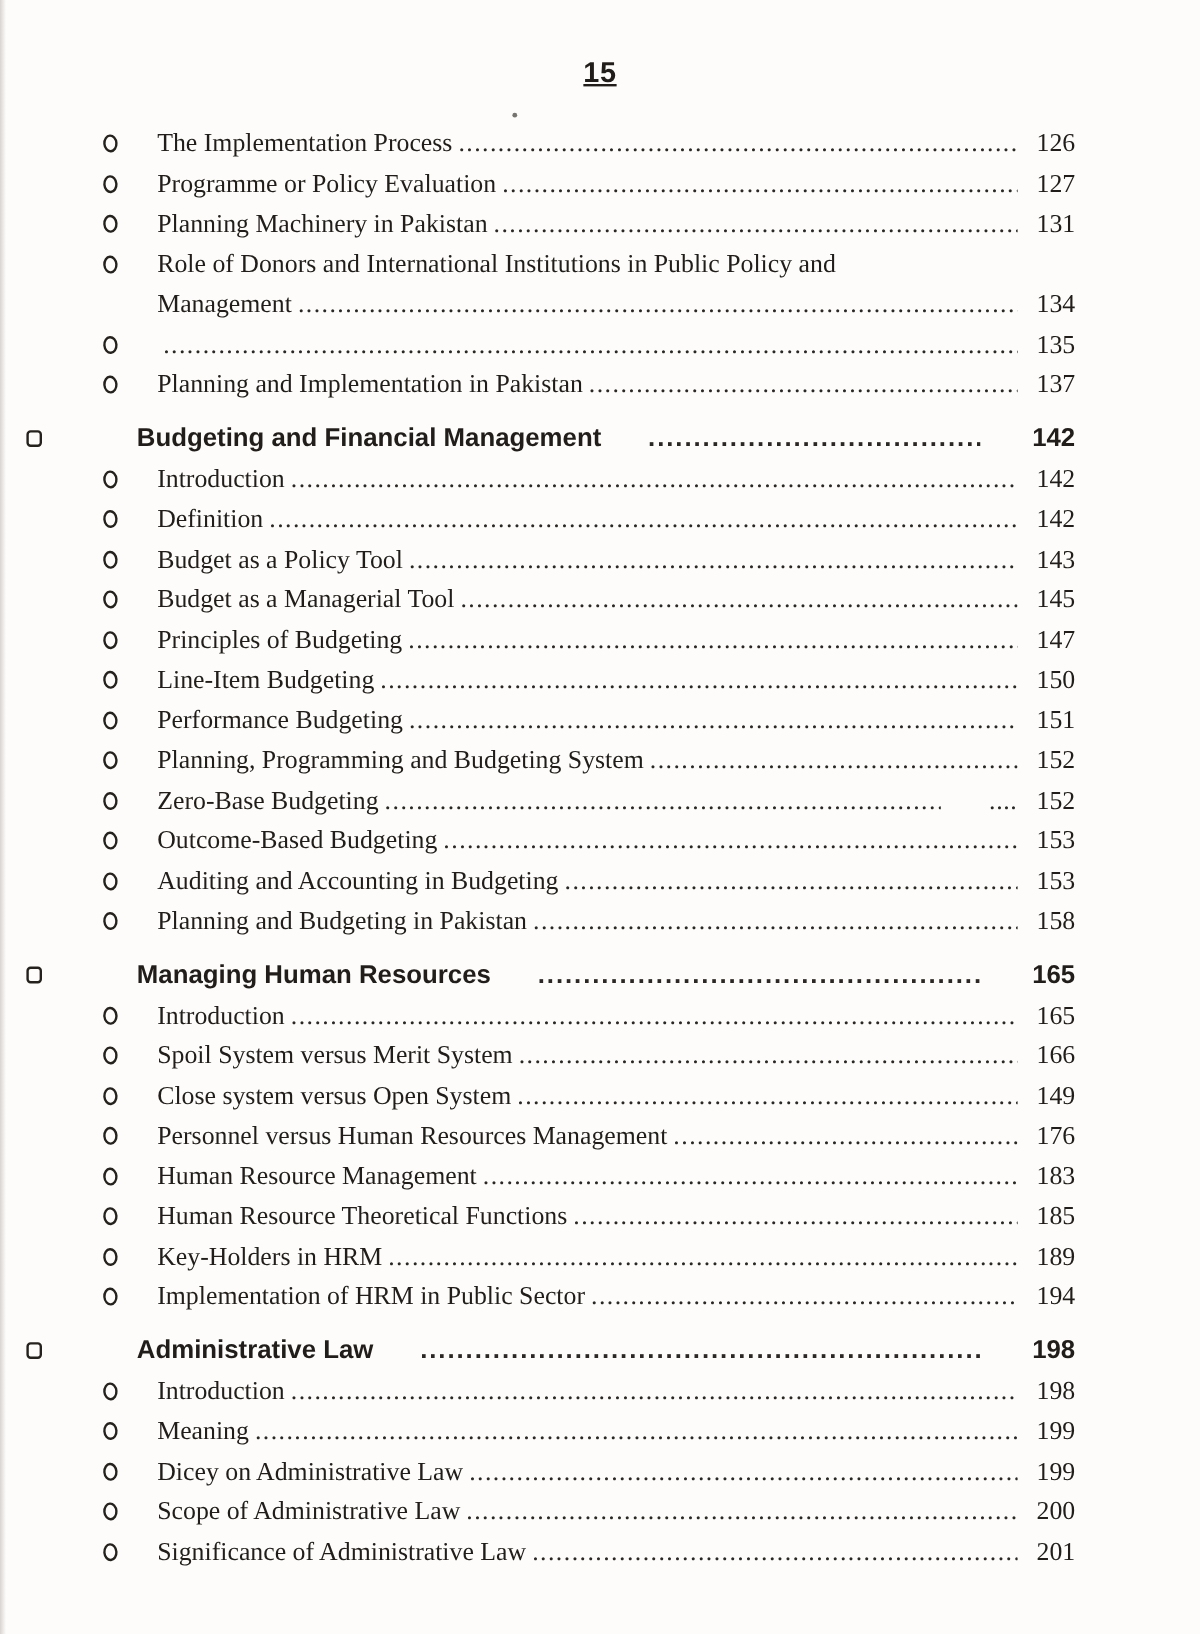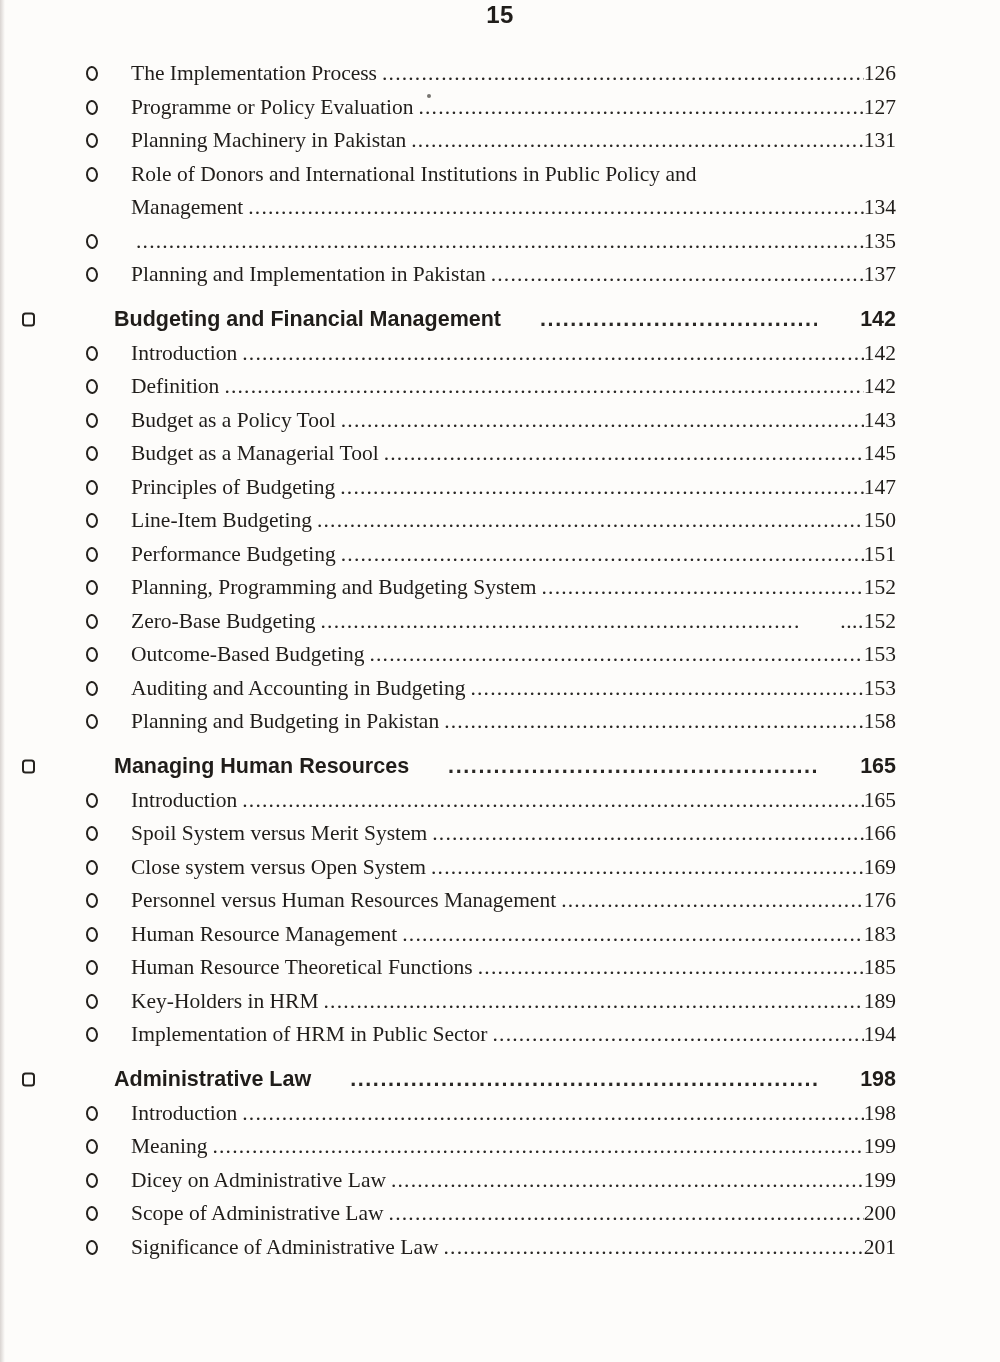--- a/index.html
+++ b/index.html
@@ -29,26 +29,28 @@
   }
   .speck {
     position: absolute;
     left: 427px; top: 94px;
     width: 4px; height: 4px;
     border-radius: 50%;
     background: #4a4742;
     opacity: 0.75;
   }
   .page-number {
+    padding-top: 46px;
     text-align: center;
     font-family: "Liberation Sans", sans-serif;
     font-weight: 700;
     font-size: 24px;
     line-height: 30px;
     letter-spacing: 0.5px;
+    text-decoration: underline;
   }
   .toc {
     margin-top: 27px;
   }
   .row {
     display: flex;
     align-items: baseline;
     line-height: 33.5px;
     padding-right: 104px;
     white-space: nowrap;
@@ -99,21 +101,21 @@
   }
   .section-row .leader { letter-spacing: 1.6px; }
   .leader-gap {
     flex: 0 0 40px;
   }
   .leader-short {
     flex: 0 0 auto;
     color: var(--dots);
     letter-spacing: 0.5px;
   }
-  .pnum { flex: 0 0 auto; }
+  .pnum { flex: 0 0 auto; margin-left: 16px; }
   .section-row .pnum { margin-left: 9px; }
   .no-page .leader, .no-page .pnum { visibility: hidden; }
   .no-page .leader { flex: 1 1 auto; }
 </style>
 </head>
 <body>
 
 <div class="scan-edge"></div>
 <div class="speck"></div>
 
@@ -256,21 +258,21 @@
     <div class="row item-row">
     <span class="cbullet"></span>
     <span class="label">Spoil System versus Merit System</span>
     <span class="leader">............................................................................................................................................................................................................................................................................................................</span>
     <span class="pnum">166</span>
   </div>
     <div class="row item-row">
     <span class="cbullet"></span>
     <span class="label">Close system versus Open System</span>
     <span class="leader">............................................................................................................................................................................................................................................................................................................</span>
-    <span class="pnum">169</span>
+    <span class="pnum">149</span>
   </div>
     <div class="row item-row">
     <span class="cbullet"></span>
     <span class="label">Personnel versus Human Resources Management</span>
     <span class="leader">............................................................................................................................................................................................................................................................................................................</span>
     <span class="pnum">176</span>
   </div>
     <div class="row item-row">
     <span class="cbullet"></span>
     <span class="label">Human Resource Management</span>

